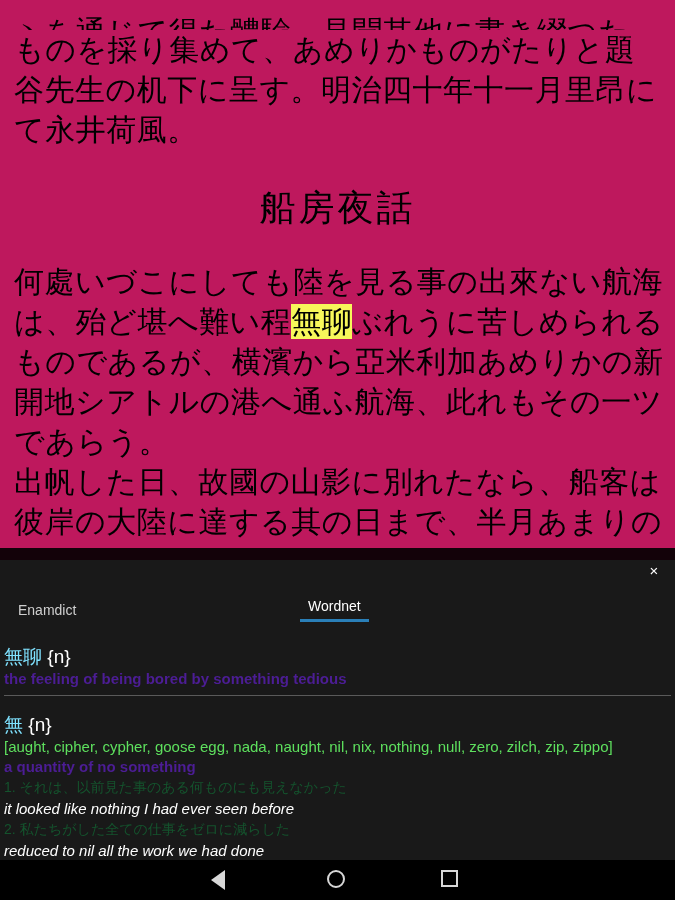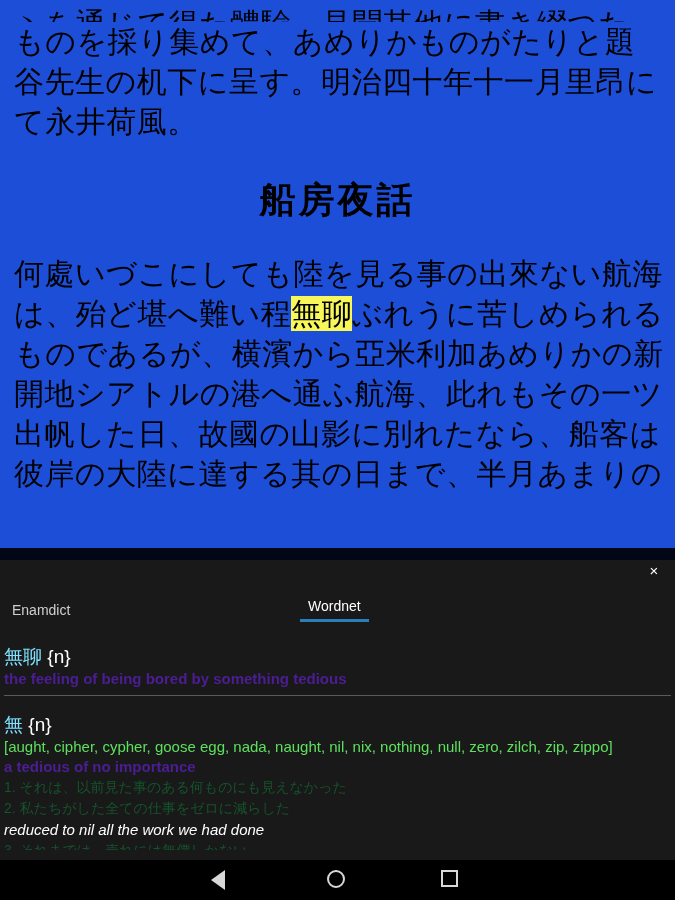--- a/index.html
+++ b/index.html
@@ -14,45 +14,45 @@
     overflow: hidden;
     font-family: "Liberation Sans", sans-serif;
   }
 
   
   #reader {
     position: absolute;
     left: 0; top: 0;
     width: 675px;
     height: 560px;
-    background: #1d4ed8;
+    background: #be185d;
     color: #000000;
     overflow: hidden;
     box-sizing: border-box;
-    padding: 4px 14px;
+    padding: 12px 14px;
   }
   .book-line {
     font-family: "DejaVu Sans", sans-serif;
     font-size: 30px;
     line-height: 40px;
     letter-spacing: 0.5px;
     white-space: pre;
     color: #000;
   }
   .clipped-top {
     height: 18px;
     overflow: hidden;
     line-height: 40px;
     color: #000;
   }
   .chapter-title {
     text-align: center;
     font-family: "DejaVu Sans", sans-serif;
     font-size: 36px;
-    font-weight: bold;
+    font-weight: normal;
     line-height: 48px;
     margin: 34px 0 30px 0;
     letter-spacing: 3px;
   }
   .hl {
     background: #f7f75a;
     color: #000;
   }
 
   
@@ -85,21 +85,21 @@
   }
   .tab-row {
     position: relative;
     height: 30px;
   }
   #tab-enamdict {
     position: absolute;
     left: 0; top: 8px;
     font-size: 14px;
     color: #cfcfcf;
-    padding: 0 12px;
+    padding: 0 18px;
   }
   #tab-wordnet {
     position: absolute;
     left: 300px;
     top: 4px;
     font-size: 14px;
     color: #ffffff;
     padding: 0 8px 5px 8px;
     border-bottom: 3px solid #2a7fb8;
   }
@@ -191,20 +191,21 @@
   <div class="book-line">ものを採り集めて、あめりかものがたりと題</div>
   <div class="book-line">谷先生の机下に呈す。明治四十年十一月里昂に</div>
   <div class="book-line">て永井荷風。</div>
 
   <div class="chapter-title">船房夜話</div>
 
   <div class="book-line">何處いづこにしても陸を見る事の出來ない航海</div>
   <div class="book-line"><span>は、殆ど堪へ難い程</span><span class="hl">無聊</span><span>ぶれうに苦しめられる</span></div>
   <div class="book-line">ものであるが、横濱から亞米利加あめりかの新</div>
   <div class="book-line">開地シアトルの港へ通ふ航海、此れもその一ツ</div>
+  <div class="book-line">であらう。</div>
 
   <div class="book-line">出帆した日、故國の山影に別れたなら、船客は</div>
   <div class="book-line">彼岸の大陸に達する其の日まで、半月あまりの</div>
 
 </div>
 
 <div id="dict">
 
   <div id="dict-header">
     <div id="dict-close">×</div>
@@ -220,22 +221,23 @@
     <div class="entry">
       <div class="headword"><span>無聊</span> <span class="pos">{n}</span></div>
       <div class="gloss">the feeling of being bored by something tedious</div>
     </div>
 
     <div class="divider"></div>
 
     <div class="entry">
       <div class="headword"><span>無</span> <span class="pos">{n}</span></div>
       <div class="synonyms">[aught, cipher, cypher, goose egg, nada, naught, nil, nix, nothing, null, zero, zilch, zip, zippo]</div>
-      <div class="gloss">a tedious of no importance</div>
+      <div class="gloss">a quantity of no something</div>
       <div class="example-ja">1. それは、以前見た事のある何ものにも見えなかった</div>
+      <div class="example-en">it looked like nothing I had ever seen before</div>
       <div class="example-ja">2. 私たちがした全ての仕事をゼロに減らした</div>
       <div class="example-en">reduced to nil all the work we had done</div>
       <div class="example-ja cut">3. それまでは、売れには無價しかない</div>
     </div>
 
   </div>
 </div>
 
 <div id="navbar">
   <div class="nav-btn" id="nav-back">

